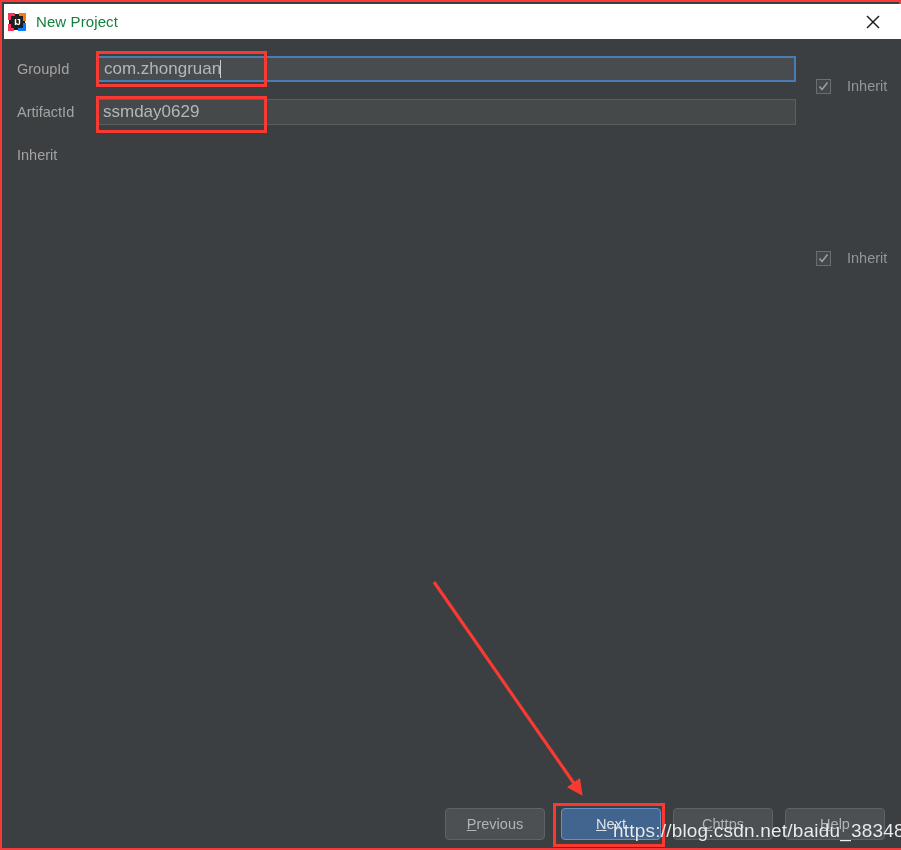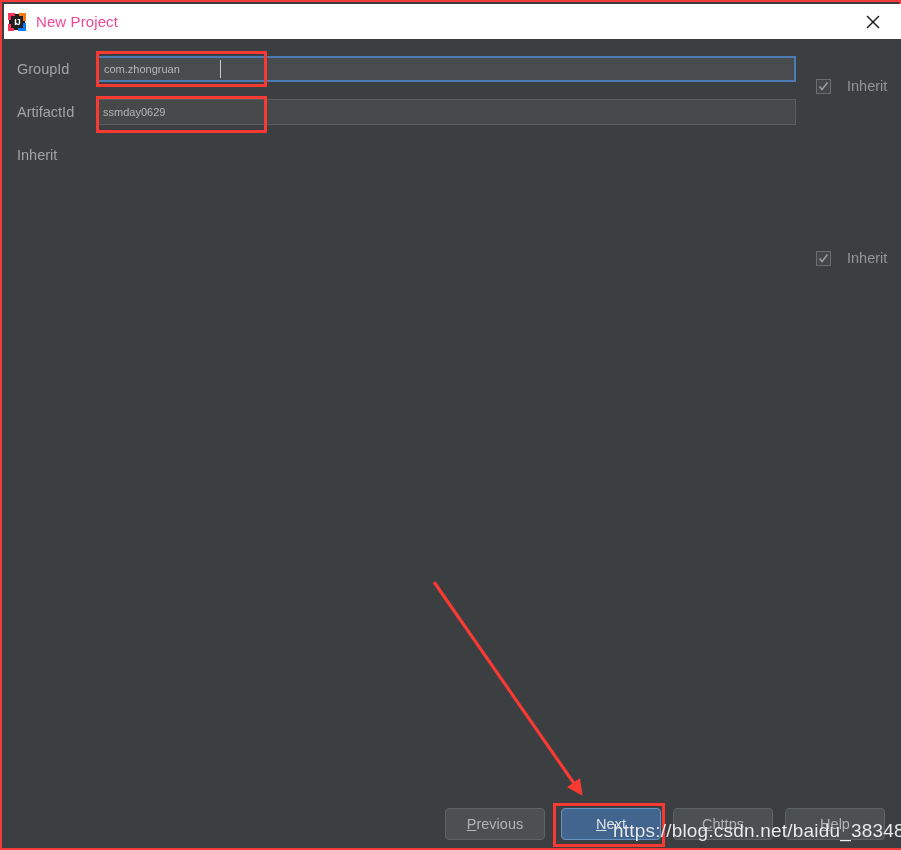--- a/index.html
+++ b/index.html
@@ -80,21 +80,21 @@
     font-family: "Liberation Sans", sans-serif;
     font-size: 9px;
     font-weight: bold;
     line-height: 12px;
     text-align: center;
     letter-spacing: -1px;
   }
   #window-title {
     margin-left: 10px;
     font-size: 15px;
-    color: #ec4899;
+    color: #15803d;
     letter-spacing: 0.1px;
   }
   #close-button {
     position: absolute;
     right: 0;
     top: 0;
     width: 56px;
     height: 35px;
     display: flex;
     align-items: center;
@@ -139,21 +139,21 @@
     position: absolute;
     left: 93px;
     top: 0;
     width: 699px;
     height: 26px;
     box-sizing: border-box;
     background: #45494a;
     border: 1px solid #5a5e60;
     color: #b4b7ba;
     font-family: "Liberation Sans", sans-serif;
-    font-size: 11px;
+    font-size: 17px;
     padding: 0 5px;
     outline: none;
   }
   .form-input.focused {
     border: 2px solid #4a7cb3;
     background: #484c4e;
   }
   .form-input::placeholder { color: #7b7f82; }
 
   

